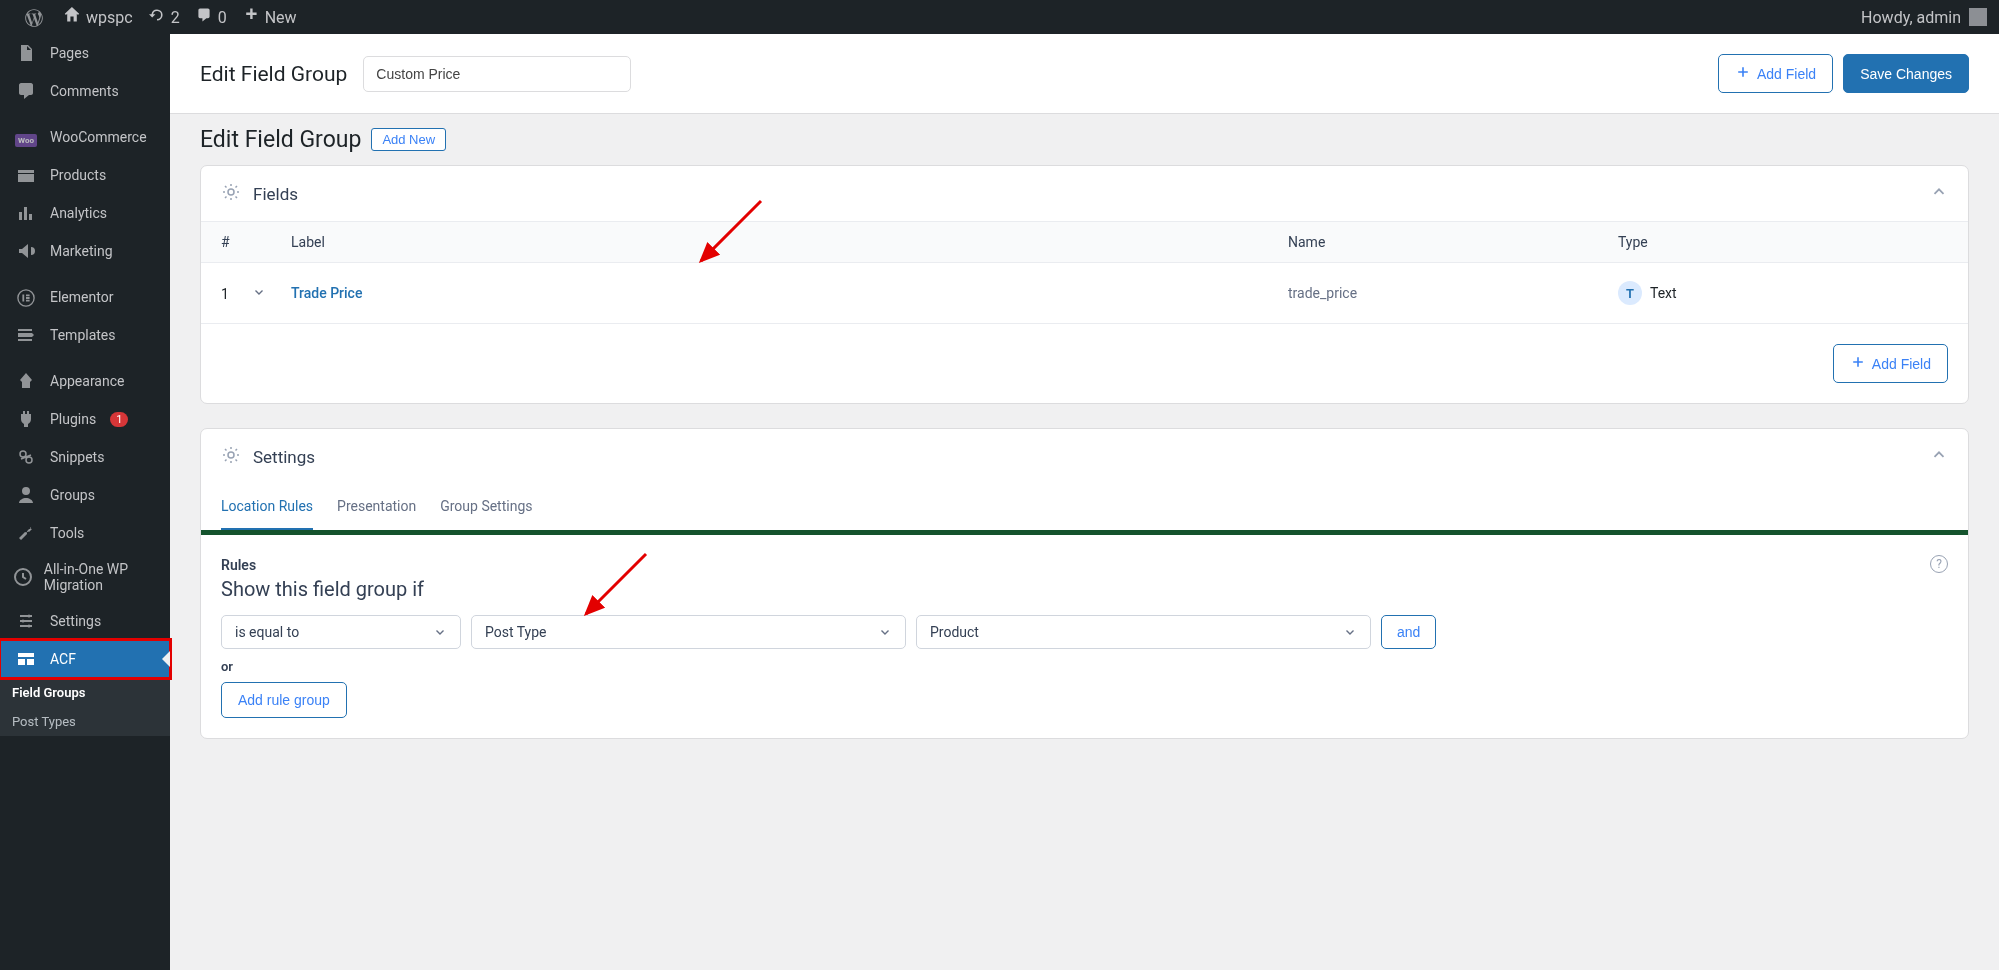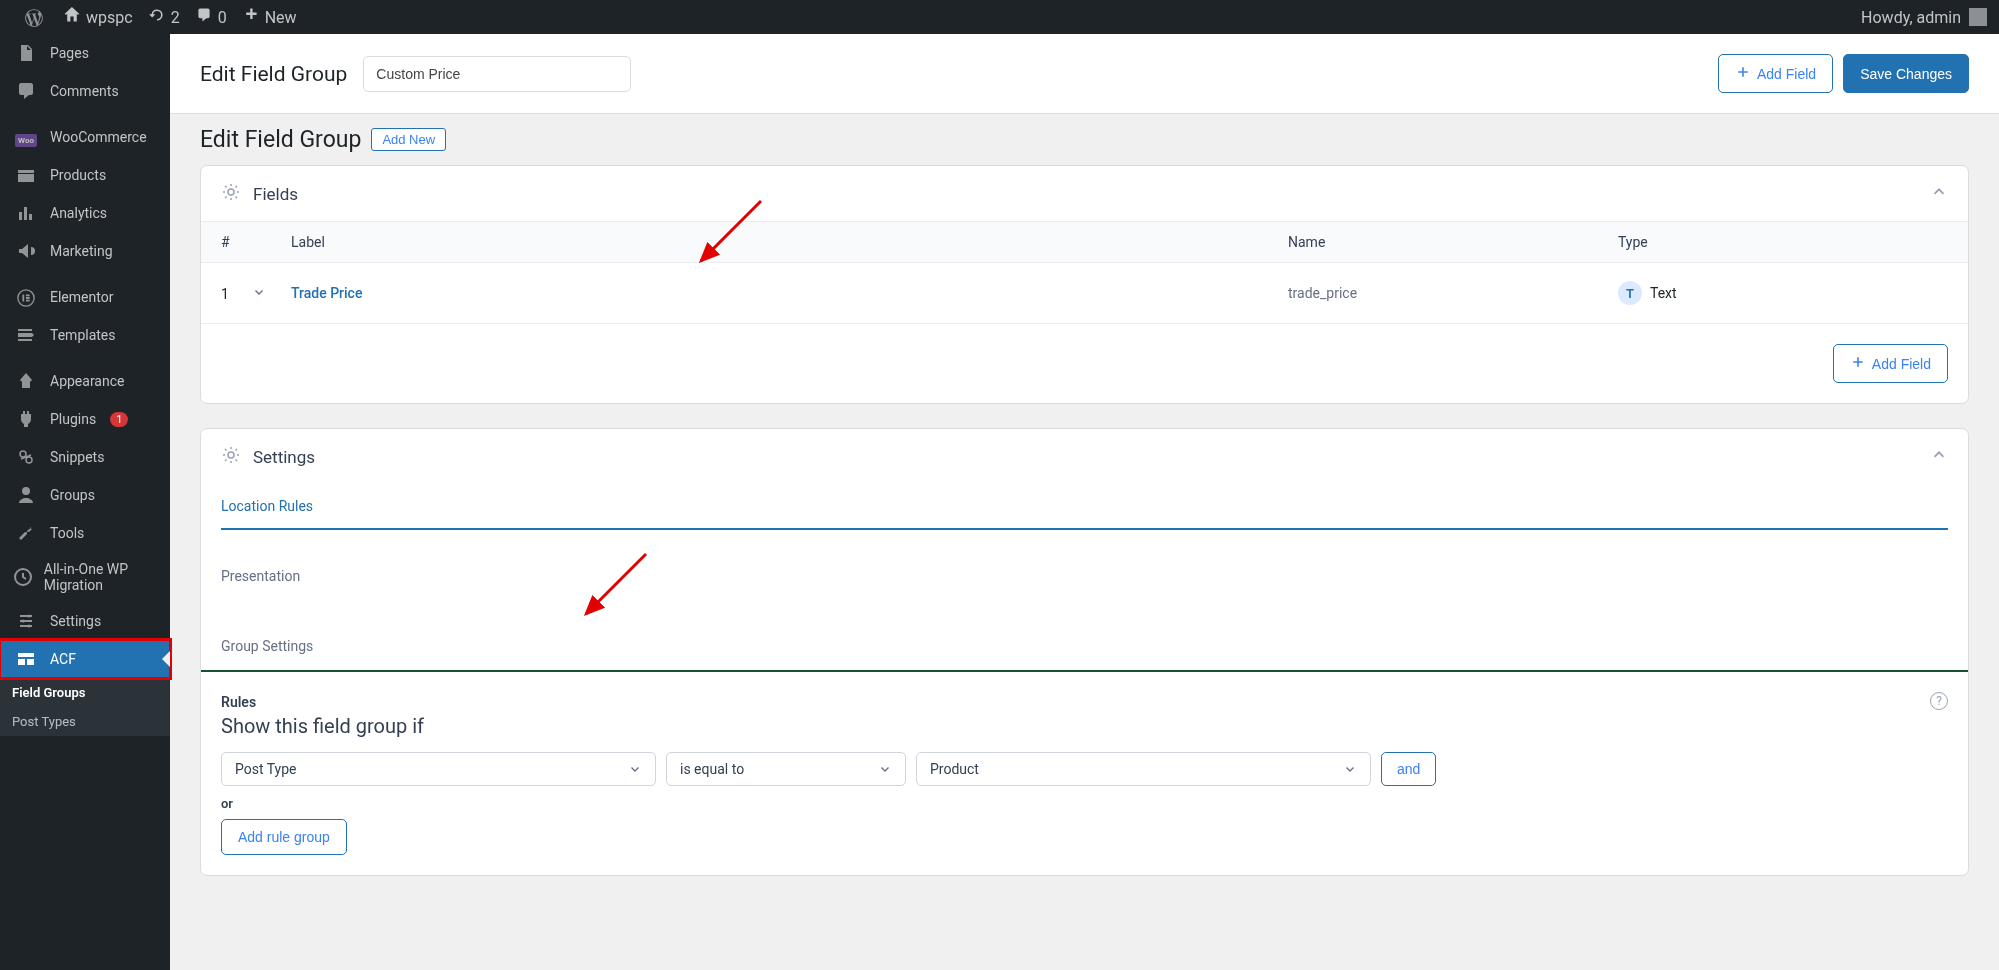--- a/index.html
+++ b/index.html
@@ -49,21 +49,21 @@
     .col-type { width: 330px; }
     
     .table-row { display: flex; padding: 18px 20px; border-bottom: 1px solid #eaecf0; font-size: 14px; align-items: center; }
     .field-label-link { color: #2271b1; font-weight: 500; }
     .type-icon { display: inline-flex; width: 24px; height: 24px; border-radius: 50%; background: #dbeafe; color: #2271b1; align-items: center; justify-content: center; margin-right: 8px; font-size: 13px; font-weight: 600; }
     .table-name { color: #667085; }
     .chevron { color: #667085; margin-left: 20px; display: inline-flex; }
     
     .card-footer { padding: 20px; display: flex; justify-content: flex-end; }
     
-    .tabs { display: flex; gap: 24px; padding: 0 20px; border-bottom: 2px solid #14532d; flex-direction: column; }
+    .tabs { display: flex; gap: 24px; padding: 0 20px; border-bottom: 5px solid #14532d; }
     .tab { padding: 14px 0; font-size: 14px; color: #667085; cursor: pointer; border-bottom: 2px solid transparent; }
     .tab.active { color: #2271b1; border-bottom-color: #2271b1; }
     
     .settings-body { padding: 20px; }
     .rules-header-row { display:flex; align-items:flex-end; justify-content: space-between; margin-bottom: 4px; }
     .rules-label { font-size: 14px; font-weight: 600; color: #344054; }
     .rules-sublabel { font-size: 20px; color: #344054; margin-bottom: 14px; }
     .help-icon { width: 18px; height: 18px; border: 1.5px solid #98a2b3; border-radius: 50%; display: inline-flex; align-items: center; justify-content: center; color: #98a2b3; font-size: 12px; }
     .rule-row { display: flex; gap: 10px; align-items: center; margin-bottom: 10px; }
     .select-box { border: 1px solid #d0d5dd; border-radius: 5px; padding: 8px 13px; font-size: 14px; background: #fff; cursor: pointer; display:flex; align-items:center; justify-content: space-between; color: #344054; }
@@ -341,28 +341,28 @@
         <div class="tab">Presentation</div>
         <div class="tab">Group Settings</div>
       </div>
       <div class="settings-body">
         <div class="rules-header-row">
           <div class="rules-label">Rules</div>
           <span class="help-icon">?</span>
         </div>
         <div class="rules-sublabel">Show this field group if</div>
         <div class="rule-row">
-          <div class="select-box select-post-type">
-              <span>Post Type</span>
+          <div class="select-box select-operator">
+              <span>is equal to</span>
               <svg viewBox="0 0 20 20" width="14" height="14" fill="none" stroke="#667085" stroke-width="2">
                 <path d="M5 8l5 5 5-5"></path>
               </svg>
             </div>
-          <div class="select-box select-operator">
-              <span>is equal to</span>
+          <div class="select-box select-post-type">
+              <span>Post Type</span>
               <svg viewBox="0 0 20 20" width="14" height="14" fill="none" stroke="#667085" stroke-width="2">
                 <path d="M5 8l5 5 5-5"></path>
               </svg>
             </div>
           <div class="select-box select-value">
               <span>Product</span>
               <svg viewBox="0 0 20 20" width="14" height="14" fill="none" stroke="#667085" stroke-width="2">
                 <path d="M5 8l5 5 5-5"></path>
               </svg>
             </div>

